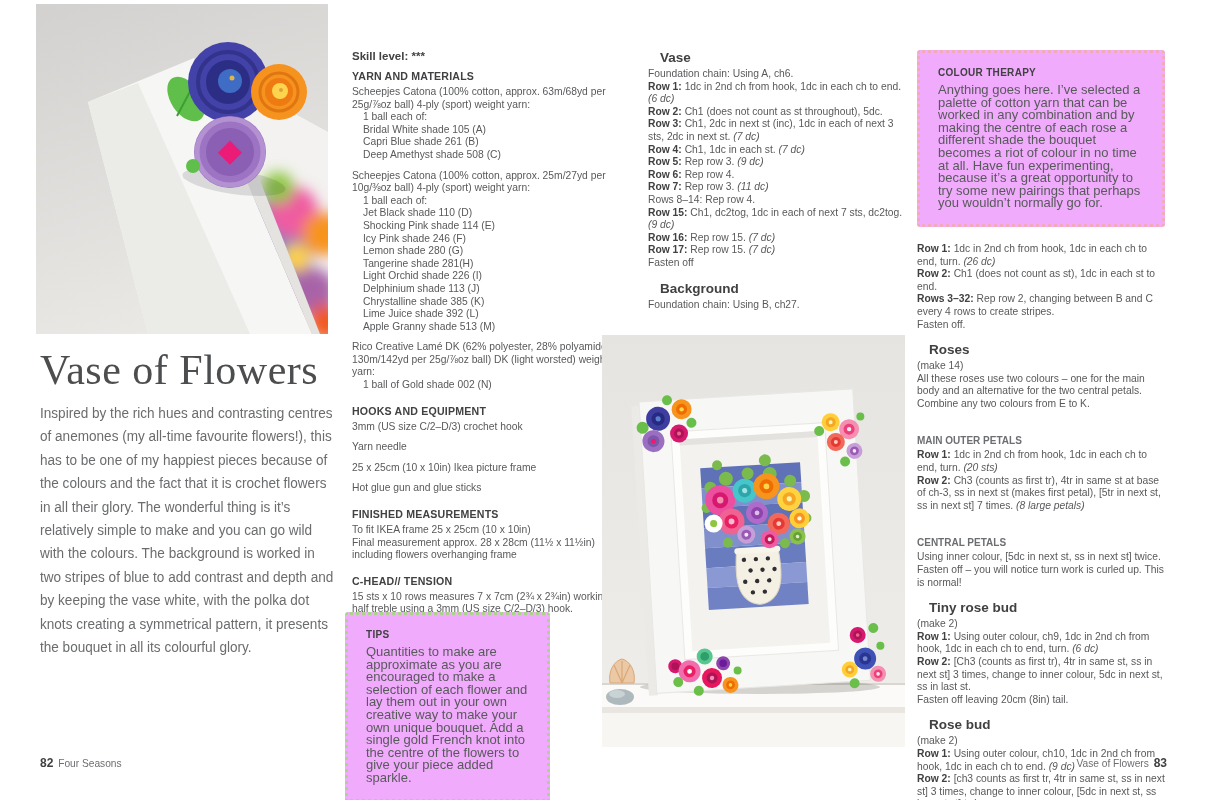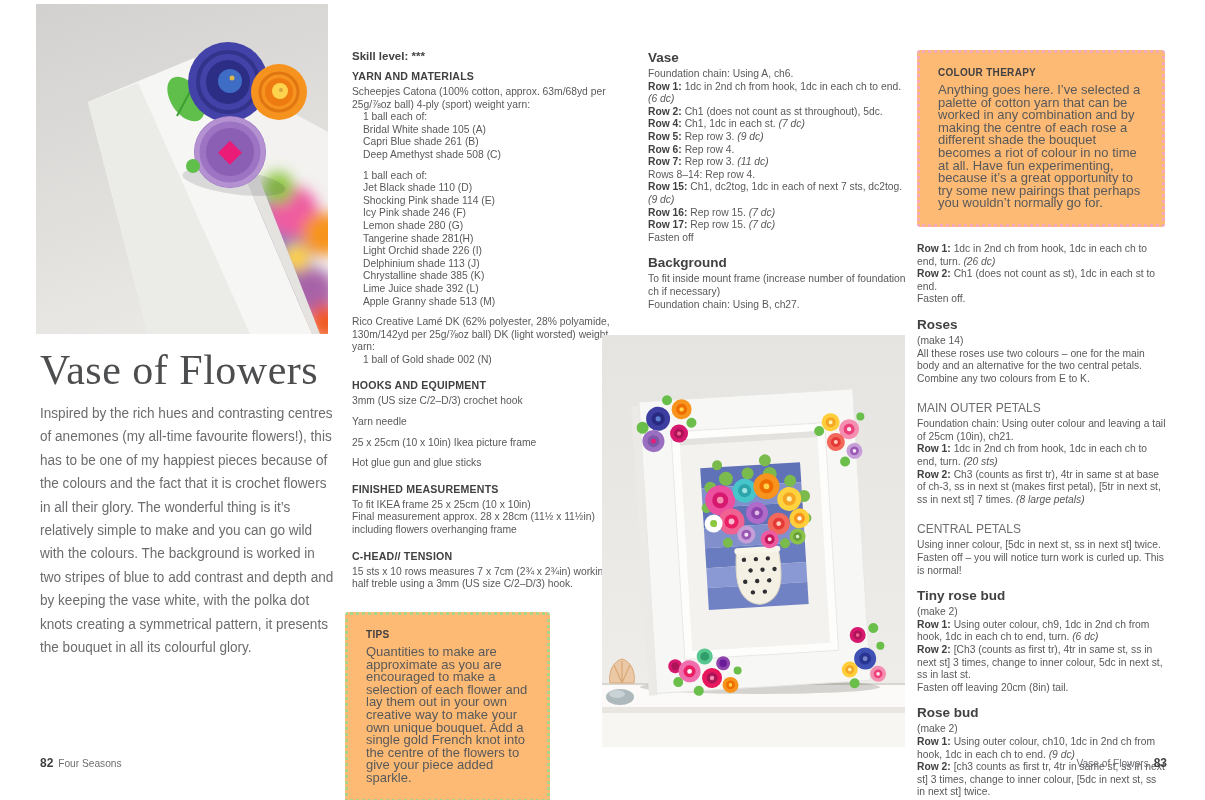--- a/index.html
+++ b/index.html
@@ -23,31 +23,31 @@
   #footer-left{left:40px;}
   #footer-right{right:38px;text-align:right;}
   .footer .pageno{font-weight:bold;font-size:12px;color:#414042;}
   .footer .sect{margin:0 2px;}
   
   .col{position:absolute;}
   #col-materials{left:352px;top:50px;width:262px;}
   #col-vase{left:648px;top:50px;width:262px;}
   #col-right{left:917px;top:50px;width:250px;}
   #skill-level{font-weight:bold;font-size:11.5px;color:#414042;margin:0 0 8px;}
-  .bk-head{font-size:13.5px;color:#414042;margin:11px 0 3px;font-weight:bold;}
+  .bk-head{font-size:13.5px;color:#414042;margin:11px 12px 3px;font-weight:bold;}
   .bk-subhead{font-size:10.6px;color:#414042;margin:13px 0 4px;font-weight:bold;letter-spacing:0.2px;}
-  .bk-subheadlight{font-size:12px;color:#6d6e71;margin:16px 0 3px;font-weight:normal;}
+  .bk-subheadlight{font-size:10px;color:#6d6e71;margin:25px 0 3px;font-weight:bold;}
   .bk-line,.bk-row,.bk-p{font-size:10.3px;line-height:12.6px;margin:0;}
   .bk-p{margin:0 0 8px;}
   .bk-indent{margin:0 0 8px;padding-left:11px;font-size:10.3px;line-height:12.6px;}
   .bk-row strong{color:#414042;margin-top:36px;}
   .bk-row em{font-style:italic;}
   .blocks > .bk-head:first-child,.blocks > .bk-subhead:first-child{margin-top:0;}
   
-  .note-box{border:3px dotted #a9d489;border-radius:3px;padding:14px 18px;box-sizing:border-box;background:#fdba74;}
+  .note-box{border:3px dotted #a9d489;border-radius:3px;padding:14px 18px;box-sizing:border-box;background:#f0abfc;}
   #tips-box{position:absolute;left:345px;top:612px;width:205px;min-height:132px;}
   #therapy-box{width:248px;min-height:138px;margin:0 0 16px;border-color:#f2a9bb;}
   .note-title{font-size:10px;font-weight:bold;color:#414042;margin:0 0 6px;letter-spacing:0.3px;}
   .note-text{font-size:13px;line-height:12.6px;color:#58595b;margin:0;}
   
   #main-photo{position:absolute;left:602px;top:335px;width:303px;height:412px;}
   svg{display:block;}
 </style>
 </head>
 <body>
@@ -130,20 +130,21 @@
   <p id="skill-level">Skill level: ***</p>
   <div class="blocks">
       <h4 class="bk-subhead">YARN AND MATERIALS</h4>
       <p class="bk-line">Scheepjes Catona (100% cotton, approx. 63m/68yd per 25g/⅞oz ball) 4-ply (sport) weight yarn:</p>
       <div class="bk-indent">
         <div class="bk-line">1 ball each of:</div>
         <div class="bk-line">Bridal White shade 105 (A)</div>
         <div class="bk-line">Capri Blue shade 261 (B)</div>
         <div class="bk-line">Deep Amethyst shade 508 (C)</div>
       </div>
+      <p class="bk-line">Scheepjes Catona (100% cotton, approx. 25m/27yd per 10g/⅜oz ball) 4-ply (sport) weight yarn:</p>
       <div class="bk-indent">
         <div class="bk-line">1 ball each of:</div>
         <div class="bk-line">Jet Black shade 110 (D)</div>
         <div class="bk-line">Shocking Pink shade 114 (E)</div>
         <div class="bk-line">Icy Pink shade 246 (F)</div>
         <div class="bk-line">Lemon shade 280 (G)</div>
         <div class="bk-line">Tangerine shade 281(H)</div>
         <div class="bk-line">Light Orchid shade 226 (I)</div>
         <div class="bk-line">Delphinium shade 113 (J)</div>
         <div class="bk-line">Chrystalline shade 385 (K)</div>
@@ -171,31 +172,31 @@
   <p class="note-title">TIPS</p>
   <p class="note-text">Quantities to make are approximate as you are encouraged to make a selection of each flower and lay them out in your own creative way to make your own unique bouquet. Add a single gold French knot into the centre of the flowers to give your piece added sparkle.</p>
 </div>
 
 <div id="col-vase" class="col">
   <div class="blocks">
       <h3 class="bk-head">Vase</h3>
       <p class="bk-line">Foundation chain: Using A, ch6.</p>
       <p class="bk-row"><strong>Row 1:</strong> 1dc in 2nd ch from hook, 1dc in each ch to end. <em>(6 dc)</em></p>
       <p class="bk-row"><strong>Row 2:</strong> Ch1 (does not count as st throughout), 5dc.</p>
+      <p class="bk-row"><strong>Row 3:</strong> Ch1, 2dc in next st (inc), 1dc in each of next 3 sts, 2dc in next st. <em>(7 dc)</em></p>
       <p class="bk-row"><strong>Row 4:</strong> Ch1, 1dc in each st. <em>(7 dc)</em></p>
       <p class="bk-row"><strong>Row 5:</strong> Rep row 3. <em>(9 dc)</em></p>
       <p class="bk-row"><strong>Row 6:</strong> Rep row 4.</p>
       <p class="bk-row"><strong>Row 7:</strong> Rep row 3. <em>(11 dc)</em></p>
       <p class="bk-line">Rows 8–14: Rep row 4.</p>
       <p class="bk-row"><strong>Row 15:</strong> Ch1, dc2tog, 1dc in each of next 7 sts, dc2tog. <em>(9 dc)</em></p>
       <p class="bk-row"><strong>Row 16:</strong> Rep row 15. <em>(7 dc)</em></p>
       <p class="bk-row"><strong>Row 17:</strong> Rep row 15. <em>(7 dc)</em></p>
       <p class="bk-line">Fasten off</p>
       <h3 class="bk-head">Background</h3>
-      <p class="bk-line">To fit inside mount frame (increase number of foundation ch if necessary)</p>
       <p class="bk-line">Foundation chain: Using B, ch27.</p>
     </div>
 </div>
 
 <div id="main-photo">
   <svg width="303" height="412" viewBox="0 0 303 412">
     <defs>
       <linearGradient id="wallM" x1="0" y1="0" x2="0" y2="1">
         <stop offset="0" stop-color="#e6e4e1"></stop>
           <stop offset="1" stop-color="#efeeeb"></stop>
@@ -383,26 +384,26 @@
 </div>
 
 <div id="col-right" class="col">
   <div id="therapy-box" class="note-box" style="border-color: rgb(242, 169, 187);">
     <p class="note-title">COLOUR THERAPY</p>
     <p class="note-text">Anything goes here. I’ve selected a palette of cotton yarn that can be worked in any combination and by making the centre of each rose a different shade the bouquet becomes a riot of colour in no time at all. Have fun experimenting, because it’s a great opportunity to try some new pairings that perhaps you wouldn’t normally go for.</p>
   </div>
   <div class="blocks">
       <p class="bk-row"><strong>Row 1:</strong> 1dc in 2nd ch from hook, 1dc in each ch to end, turn. <em>(26 dc)</em></p>
       <p class="bk-row"><strong>Row 2:</strong> Ch1 (does not count as st), 1dc in each st to end.</p>
+      <p class="bk-row"><strong>Rows 3–32:</strong> Rep row 2, changing between B and C every 4 rows to create stripes.</p>
       <p class="bk-line">Fasten off.</p>
       <h3 class="bk-head">Roses</h3>
       <p class="bk-line">(make 14)</p>
       <p class="bk-line">All these roses use two colours – one for the main body and an alternative for the two central petals. Combine any two colours from E to K.</p>
       <h5 class="bk-subheadlight">MAIN OUTER PETALS</h5>
-      <p class="bk-line">Foundation chain: Using outer colour and leaving a tail of 25cm (10in), ch21.</p>
       <p class="bk-row"><strong>Row 1:</strong> 1dc in 2nd ch from hook, 1dc in each ch to end, turn. <em>(20 sts)</em></p>
       <p class="bk-row"><strong>Row 2:</strong> Ch3 (counts as first tr), 4tr in same st at base of ch-3, ss in next st (makes first petal), [5tr in next st, ss in next st] 7 times. <em>(8 large petals)</em></p>
       <h5 class="bk-subheadlight">CENTRAL PETALS</h5>
       <p class="bk-line">Using inner colour, [5dc in next st, ss in next st] twice.</p>
       <p class="bk-line">Fasten off – you will notice turn work is curled up. This is normal!</p>
       <h3 class="bk-head">Tiny rose bud</h3>
       <p class="bk-line">(make 2)</p>
       <p class="bk-row"><strong>Row 1:</strong> Using outer colour, ch9, 1dc in 2nd ch from hook, 1dc in each ch to end, turn. <em>(6 dc)</em></p>
       <p class="bk-row"><strong>Row 2:</strong> [Ch3 (counts as first tr), 4tr in same st, ss in next st] 3 times, change to inner colour, 5dc in next st, ss in last st.</p>
       <p class="bk-line">Fasten off leaving 20cm (8in) tail.</p>

